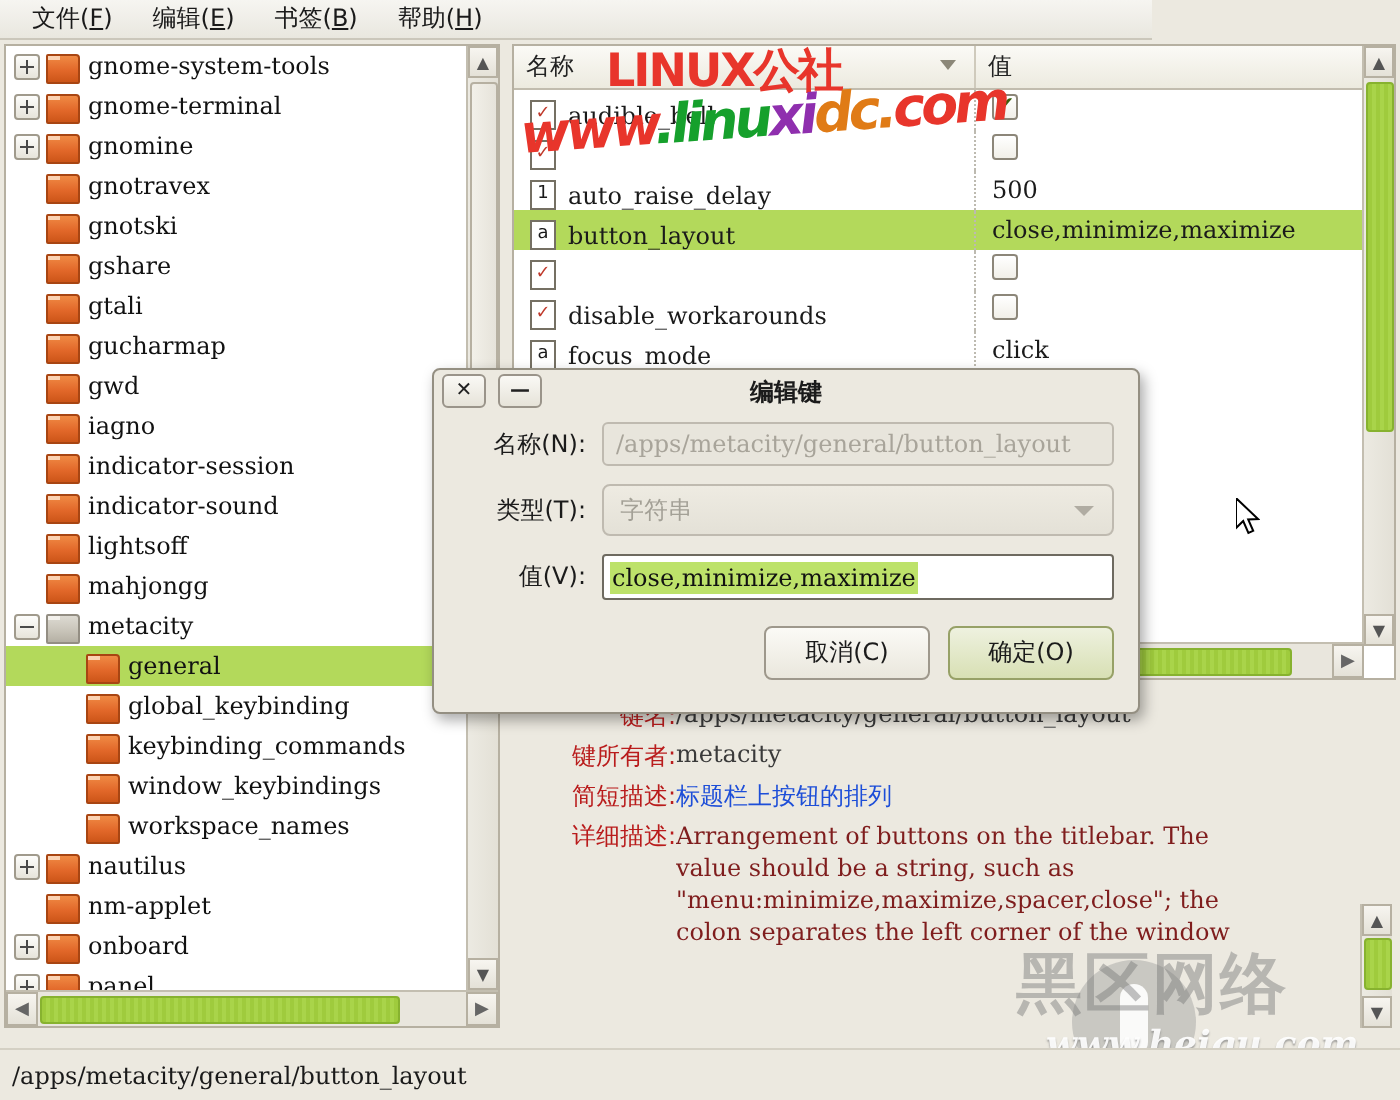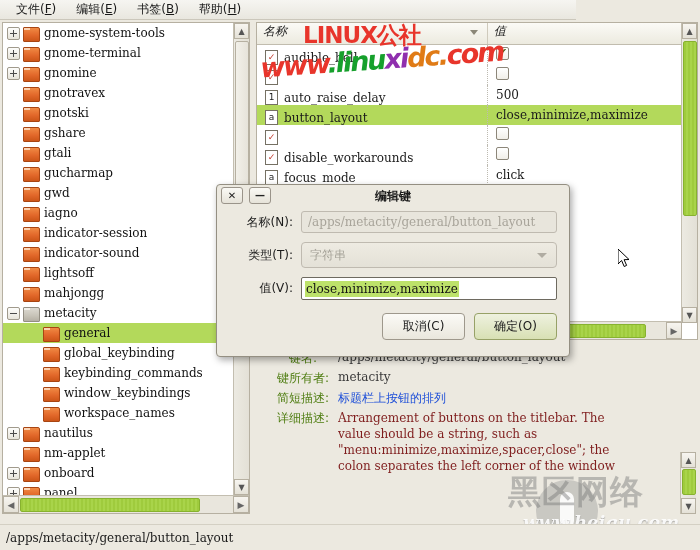--- a/index.html
+++ b/index.html
@@ -158,27 +158,26 @@
     border: 1px solid #b6b0a1;
     overflow: hidden;
   }
   .list-header {
     height: 22px;
     display: flex; align-items: stretch;
     background: linear-gradient(to bottom,#fbfaf6 0%,#eceadf 100%);
     border-bottom: 1px solid #c1bcae;
   }
   .lh-cell {
-    display: flex; align-items: flex-start;
+    display: flex; align-items: center;
     padding: 0 6px;
     font-size: 12px; color: #222;
     border-right: 1px solid #cfcabc;
     position: relative;
     cursor: pointer;
-    font-style: italic;
   }
   .lh-cell.name { width: 231px; }
   .lh-cell.value { flex: 1; border-right: none; }
   .sort-arrow {
     position: absolute; right: 8px; top: 7px;
     width: 9px; height: 6px;
   }
   .sort-arrow::before {
     content: ""; position: absolute; left: 0; top: 0;
     border-left: 4px solid transparent;
@@ -245,23 +244,23 @@
   
   .details {
     position: absolute; left: 256px; top: 350px;
     width: 442px; height: 164px;
     background: #ece9e0;
     overflow: hidden;
   }
   .drow { display: flex; margin-bottom: 3px; }
   .dlabel {
     width: 82px;
-    text-align: center;
-    font-size: 12px;
-    color: #4d7c0f;
+    text-align: right;
+    font-size: 12px;
+    color: #b91c1c;
     padding-left: 12px;
     flex: 0 0 auto;
     font-family: "DejaVu Sans", sans-serif;
   }
   .dval {
     font-family: "DejaVu Serif", serif;
     font-size: 12px; color: #3a3a3a;
   }
   .dval.cn { font-family: Liberation Sans, sans-serif; color:#1d4ed8;}
   .long-desc {

